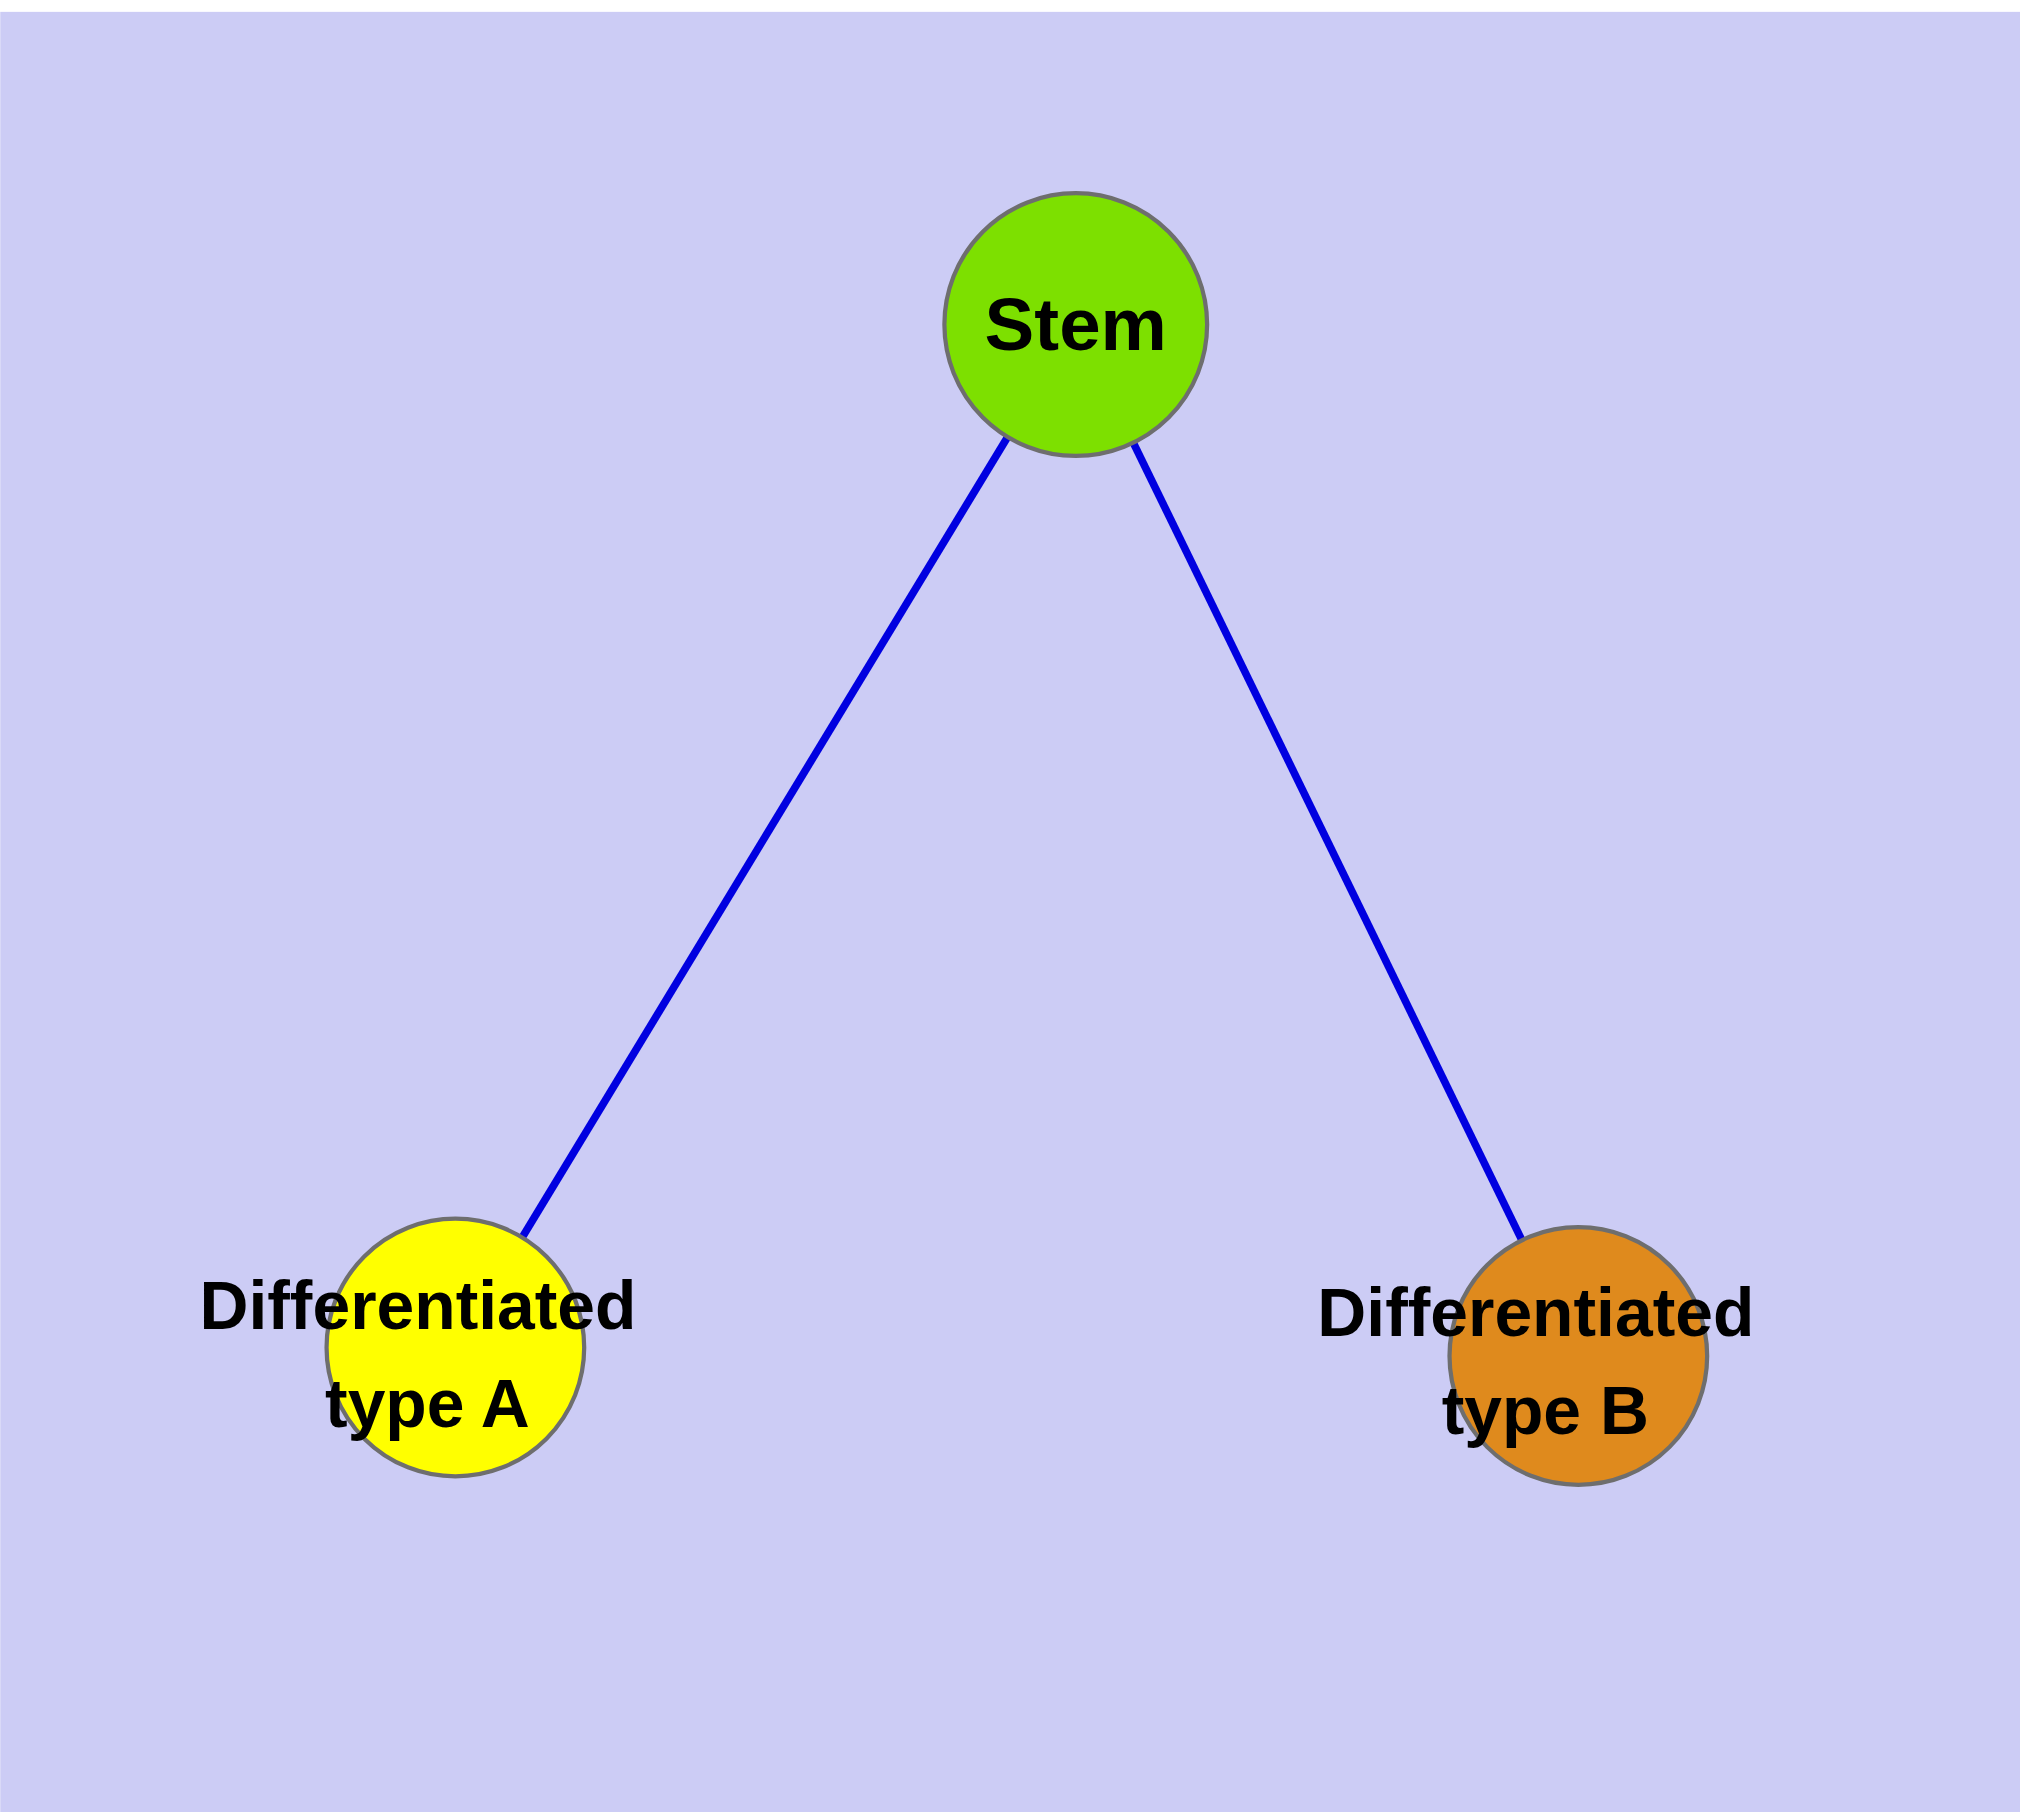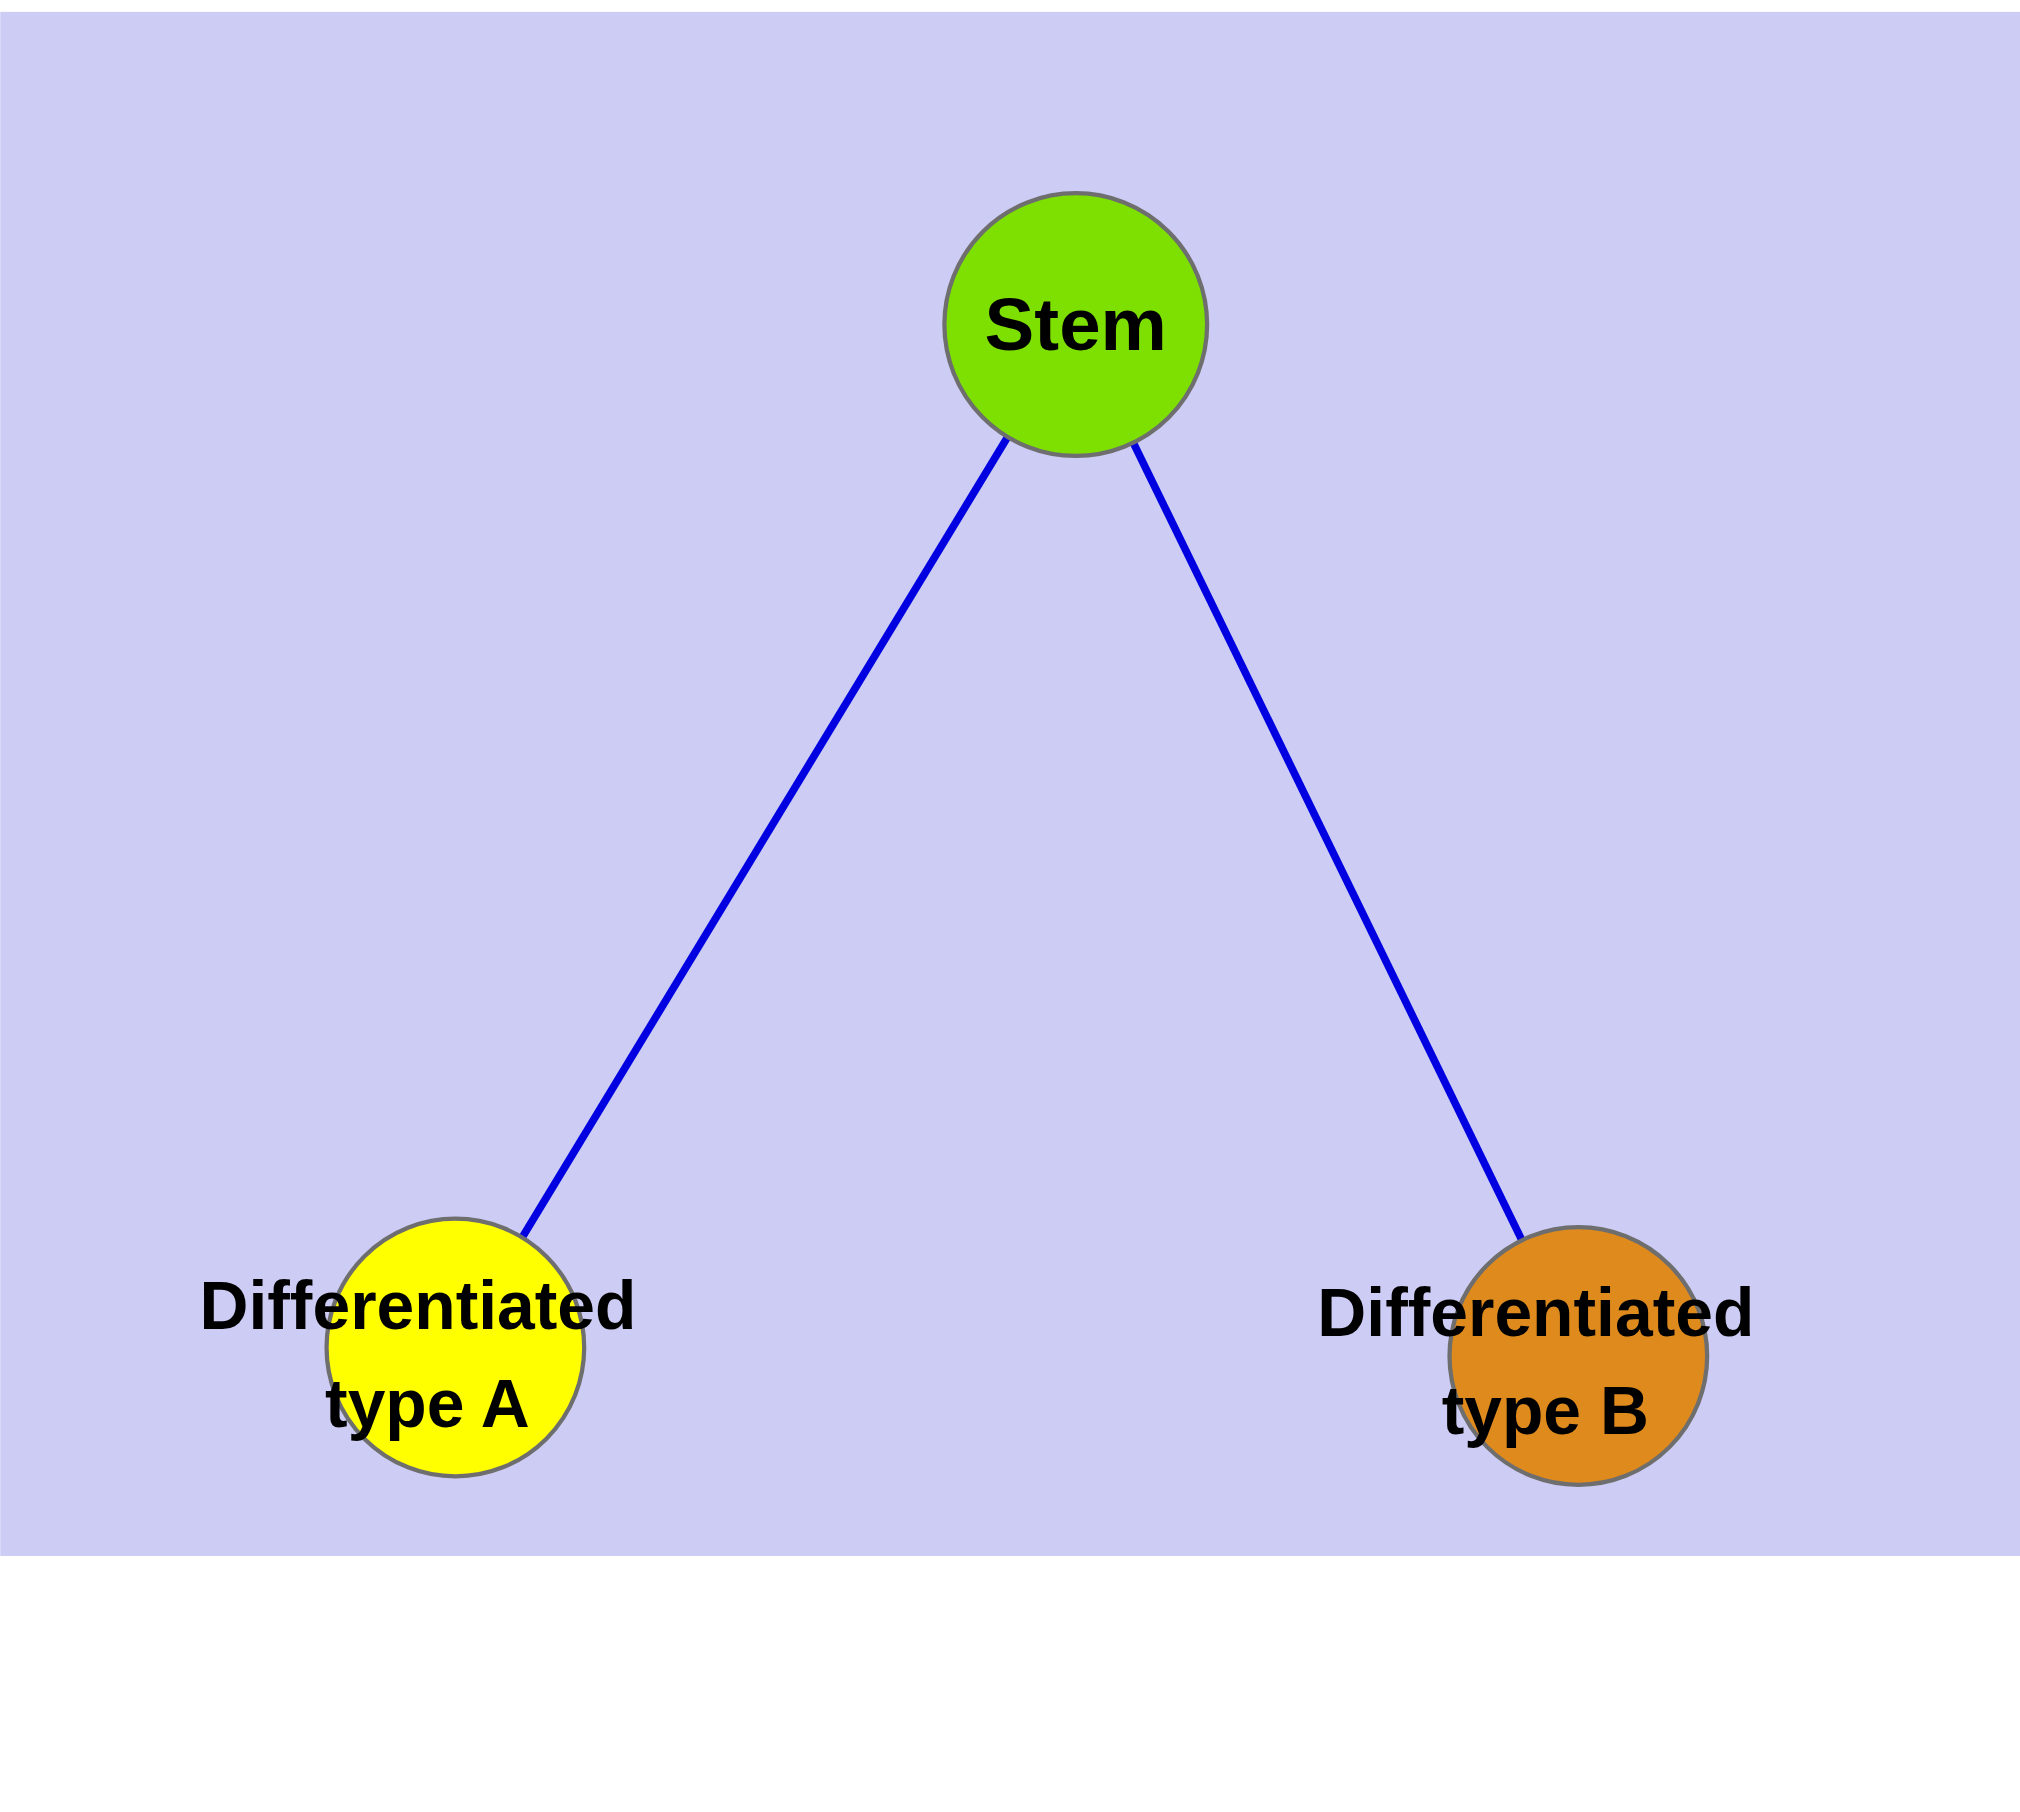--- a/index.html
+++ b/index.html
@@ -3,21 +3,21 @@
 <meta charset="utf-8">
 <style>
   html, body {
     margin: 0;
     padding: 0;
     background: #ffffff;
     font-family: "Liberation Sans", sans-serif;
   }
   .canvas-wrap {
     width: 2021px;
-    height: 1556px;
+    height: 1812px;
     position: relative;
     overflow: hidden;
   }
   svg {
     display: block;
   }
   .node-label {
     font-family: "Liberation Sans", sans-serif;
     font-weight: bold;
     fill: #000000;

